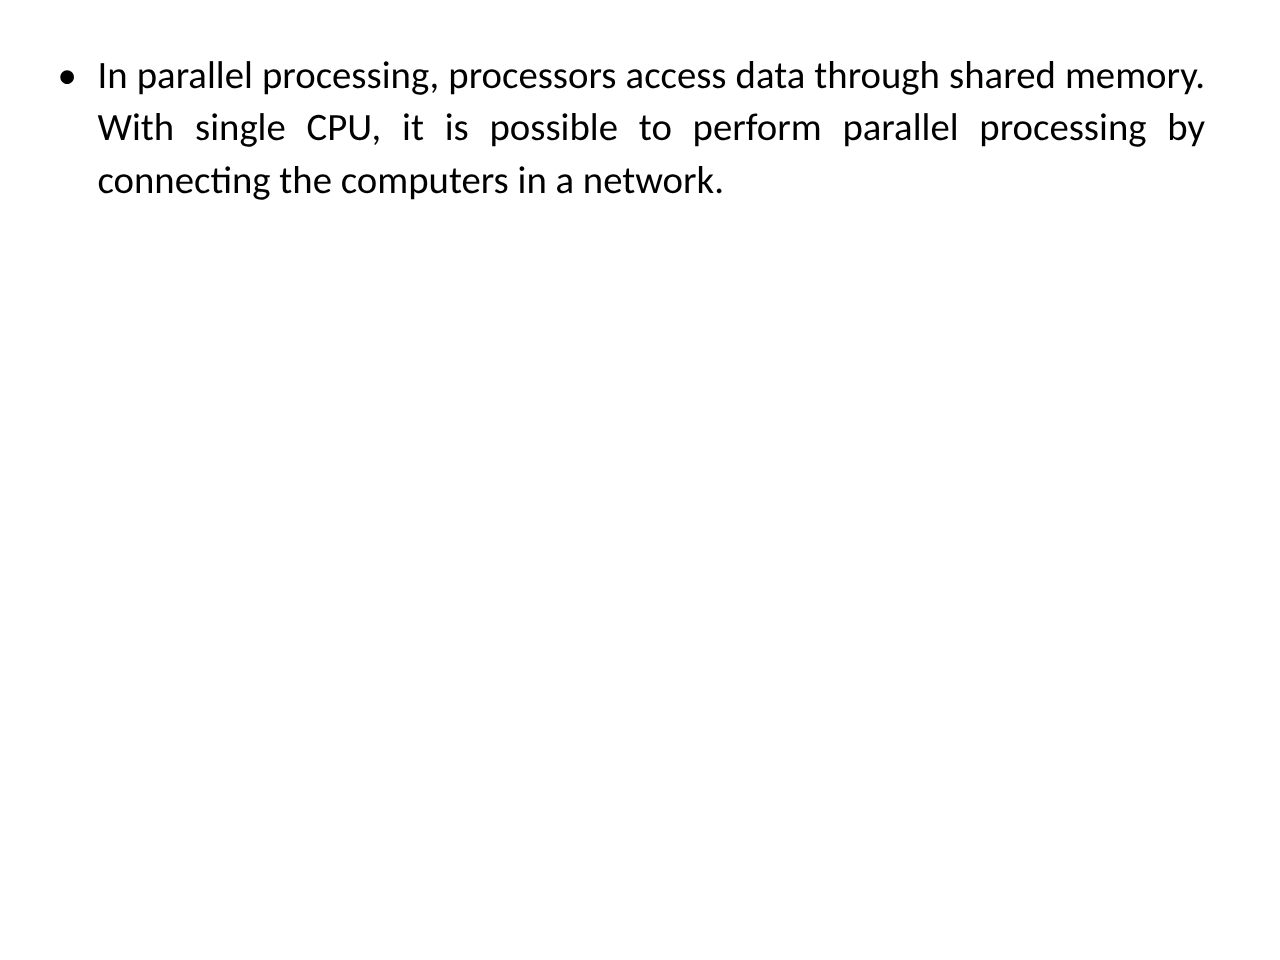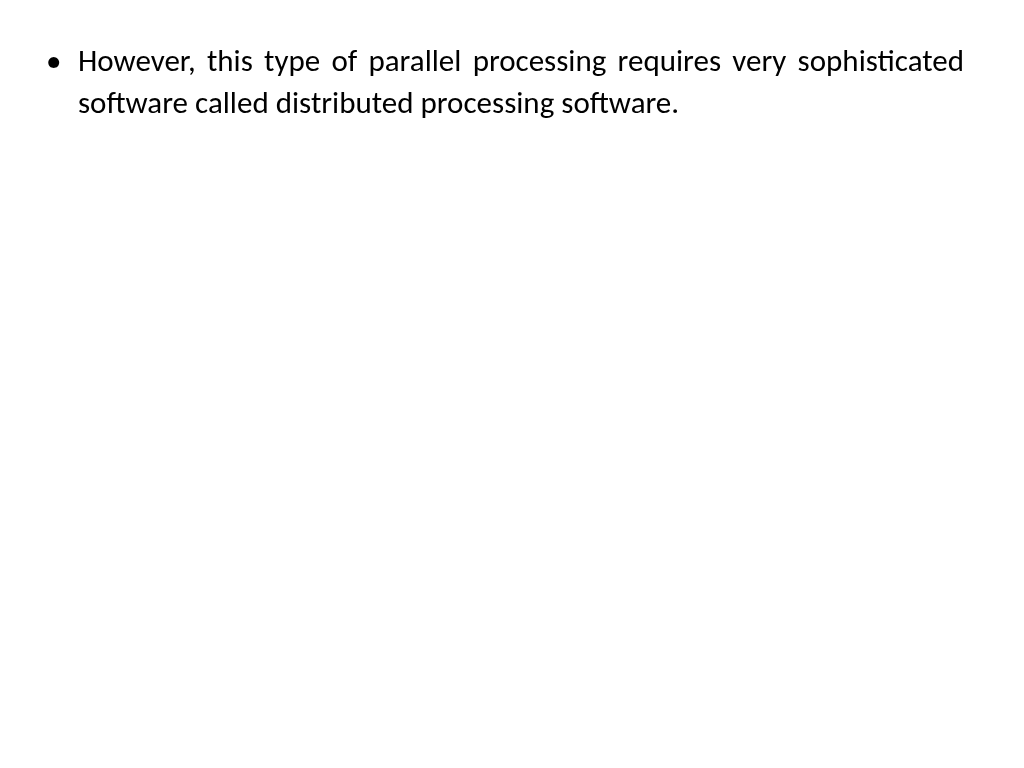--- a/index.html
+++ b/index.html
@@ -38,14 +38,14 @@
       margin-bottom: 42px;
     }
     .text-justify-last {
       text-align-last: left;
     }
   </style>
 </head>
 <body>
 
 <ul>
-  <li class="text-justify-last">However, this type of parallel processing requires very sophisticated software called distributed processing software.</li>
+  <li class="spaced text-justify-last">In parallel processing, processors access data through shared memory. With single CPU, it is possible to perform parallel processing by connecting the computers in a network.</li>
 </ul>
 
 </body></html>

